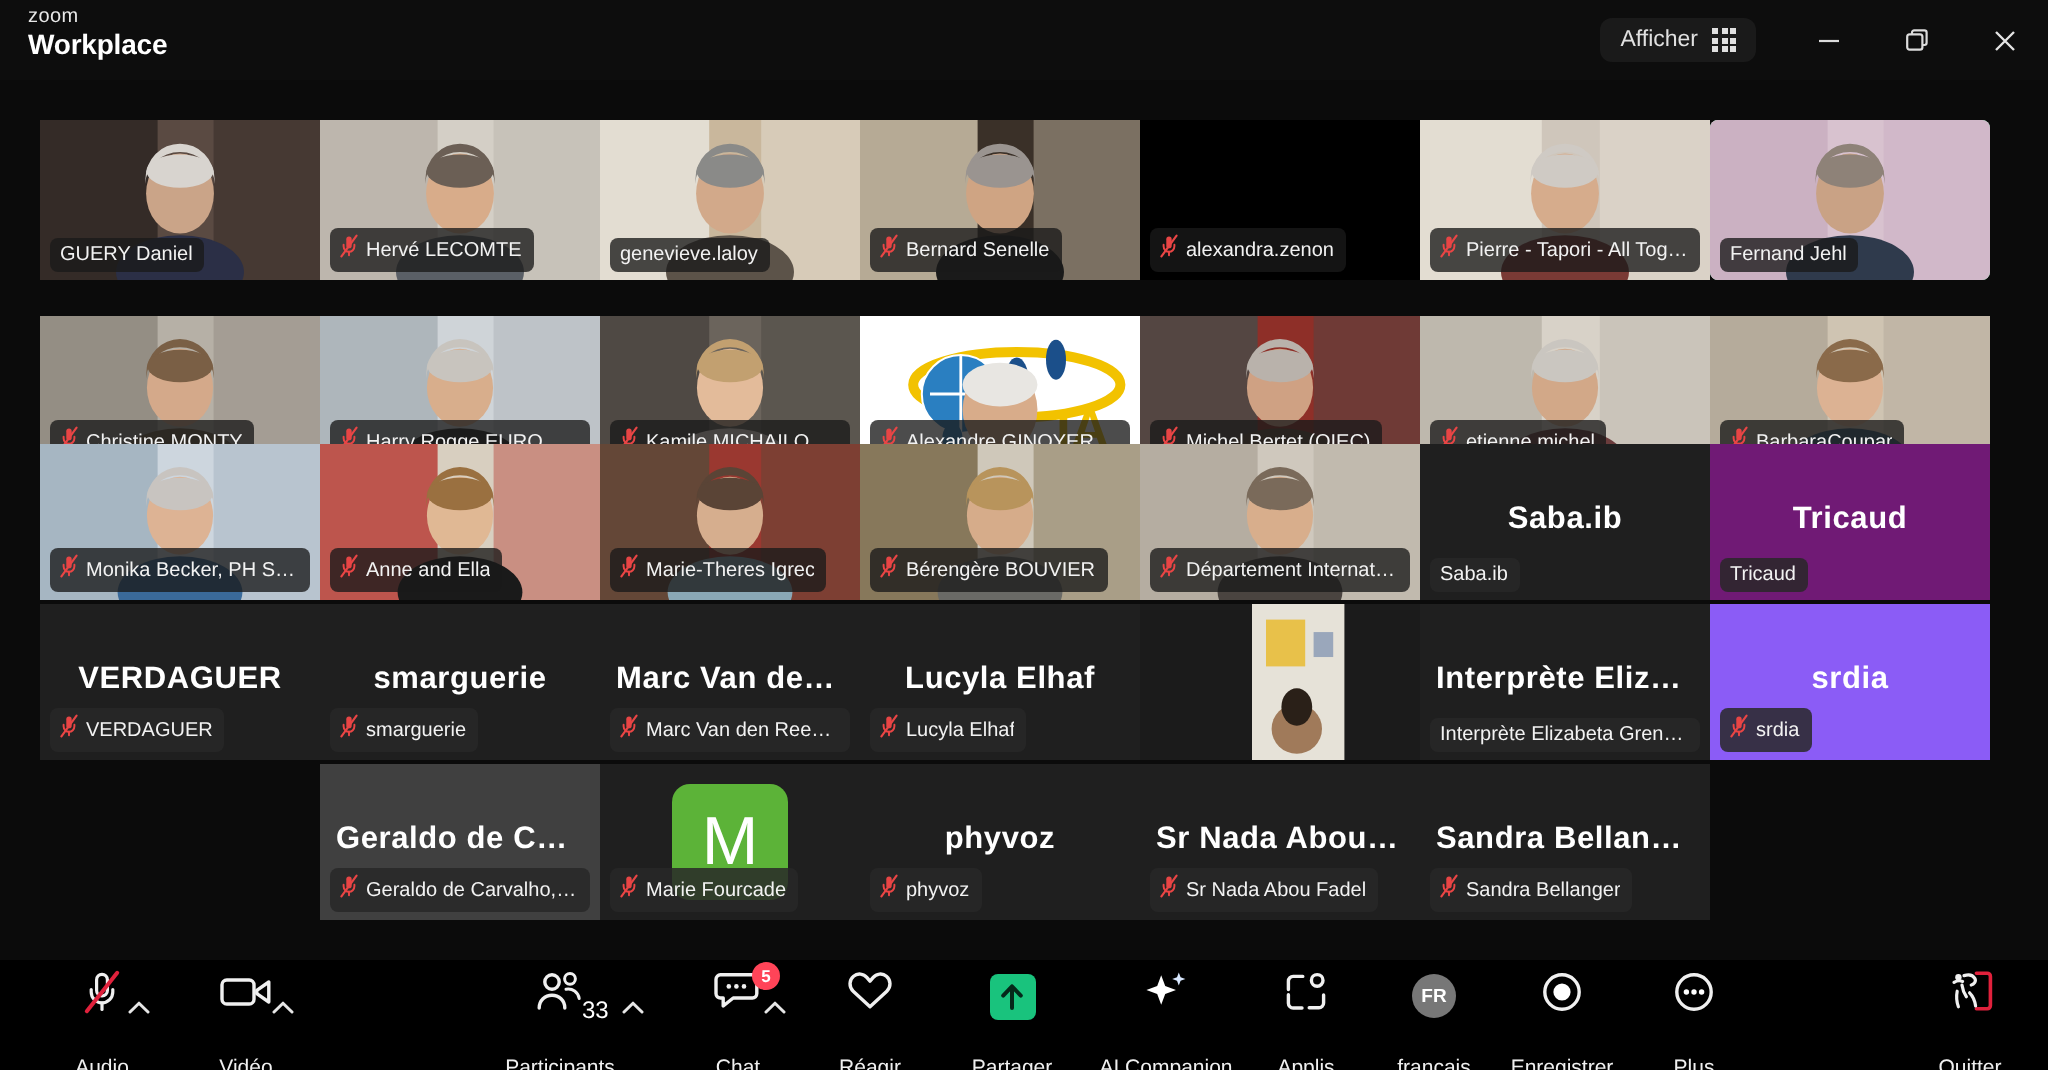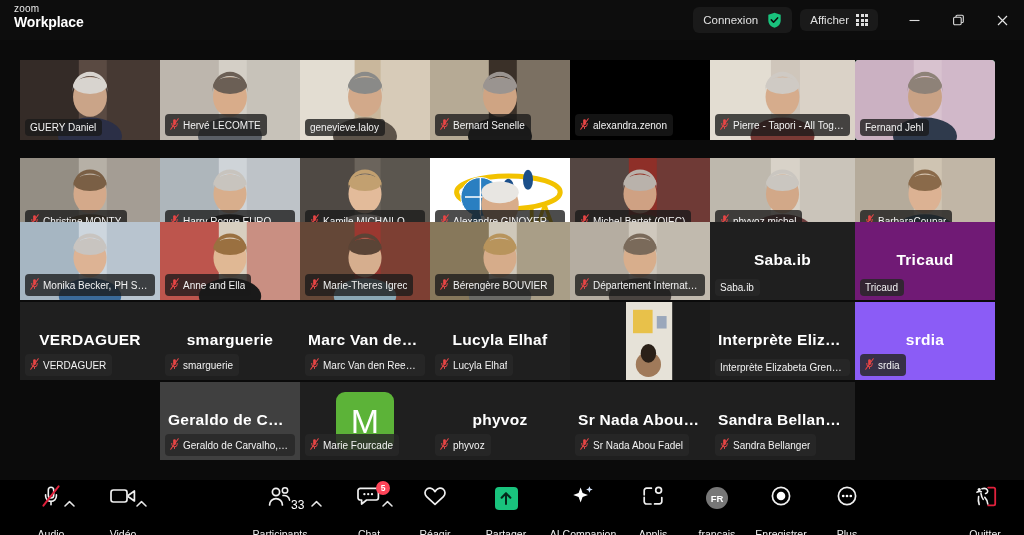--- a/index.html
+++ b/index.html
@@ -91,29 +91,20 @@
 
 <div id="app">
 
   <div class="titlebar">
     <div class="brand">
       <div class="b1">zoom</div>
       <div class="b2">Workplace</div>
     </div>
 
     <div class="tb-right">
-      <div class="conn-pill">
-        <span class="label">Connexion</span>
-        <span>
-          <svg class="shield" viewBox="0 0 16 17">
-              <path d="M8 .7 14.6 3v6c0 4-2.9 6.6-6.6 7.7C4.3 15.6 1.4 13 1.4 9V3L8 .7z" fill="#19c37d"></path>
-              <path d="M4.6 8.4 7 10.9l4.3-4.6" stroke="#0d0d0d" stroke-width="1.7" fill="none" stroke-linecap="round" stroke-linejoin="round"></path>
-            </svg>
-        </span>
-      </div>
       <div class="afficher">
         <span class="label">Afficher</span>
         <span class="grid-ico">
             <i></i>
             <i></i>
             <i></i>
             <i></i>
             <i></i>
             <i></i>
             <i></i>
@@ -382,21 +373,21 @@
     <path d="M55.652 31.200000000000003 a16.848000000000003 15.600000000000001 0 0 1 33.696000000000005 0 l0 -2.4960000000000004 a16.848000000000003 17.160000000000004 0 0 0 -33.696000000000005 0 z" fill="#cac6c0"></path>
     <ellipse cx="72.5" cy="24.96" rx="16.380000000000003" ry="8.112000000000002" fill="#cac6c0"></ellipse>
   </svg></div>
           <div class="nametag">
             <span><svg class="mutemic" viewBox="0 0 10 13">
                 <path d="M5 1.2a1.5 1.5 0 0 1 1.5 1.5v3.6a1.5 1.5 0 1 1-3 0V2.7A1.5 1.5 0 0 1 5 1.2z" fill="#e84545"></path>
                 <path d="M2 5.8v.9a3 3 0 0 0 6 0v-.9" stroke="#e84545" stroke-width="1.1" fill="none" stroke-linecap="round"></path>
                 <path d="M5 9.7v1.9" stroke="#e84545" stroke-width="1.1" stroke-linecap="round"></path>
                 <path d="M.8 12.3 9.2.7" stroke="#e84545" stroke-width="1.2" stroke-linecap="round"></path>
               </svg></span>
-            <span class="nm">phyvoz.michel</span>
+            <span class="nm">etienne.michel</span>
           </div>
         </div>
         <div class="tile" style="width: 140px; height: 78px;">
           <div class="vid"><svg width="140" height="78" viewBox="0 0 140 78" preserveAspectRatio="none">
     <rect x="0" y="0" width="140" height="78" fill="#cfc4b2"></rect>
     <rect x="0" y="0" width="58.8" height="78" fill="#b0a796" opacity="0.85"></rect>
     <rect x="86.8" y="0" width="53.2" height="78" fill="#b0a796" opacity="0.45"></rect>
     <ellipse cx="70" cy="74.1" rx="31.200000000000003" ry="17.94" fill="#3a5a72"></ellipse>
     <ellipse cx="70" cy="35.88" rx="16.536" ry="19.5" fill="#dcb293"></ellipse>
     <path d="M53.152 31.200000000000003 a16.848000000000003 15.600000000000001 0 0 1 33.696000000000005 0 l0 -2.4960000000000004 a16.848000000000003 17.160000000000004 0 0 0 -33.696000000000005 0 z" fill="#8a6a4a"></path>

